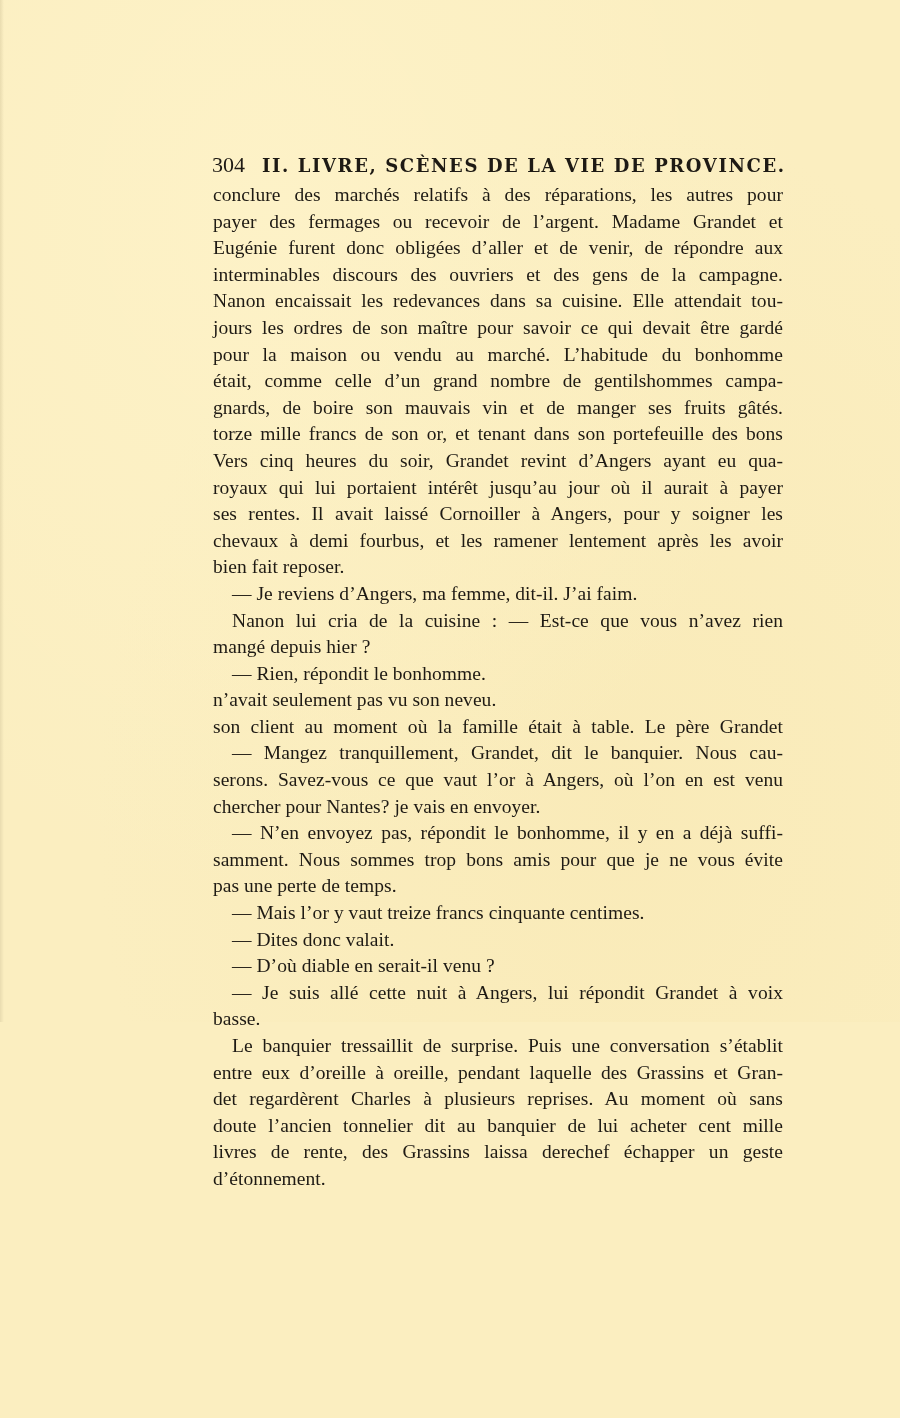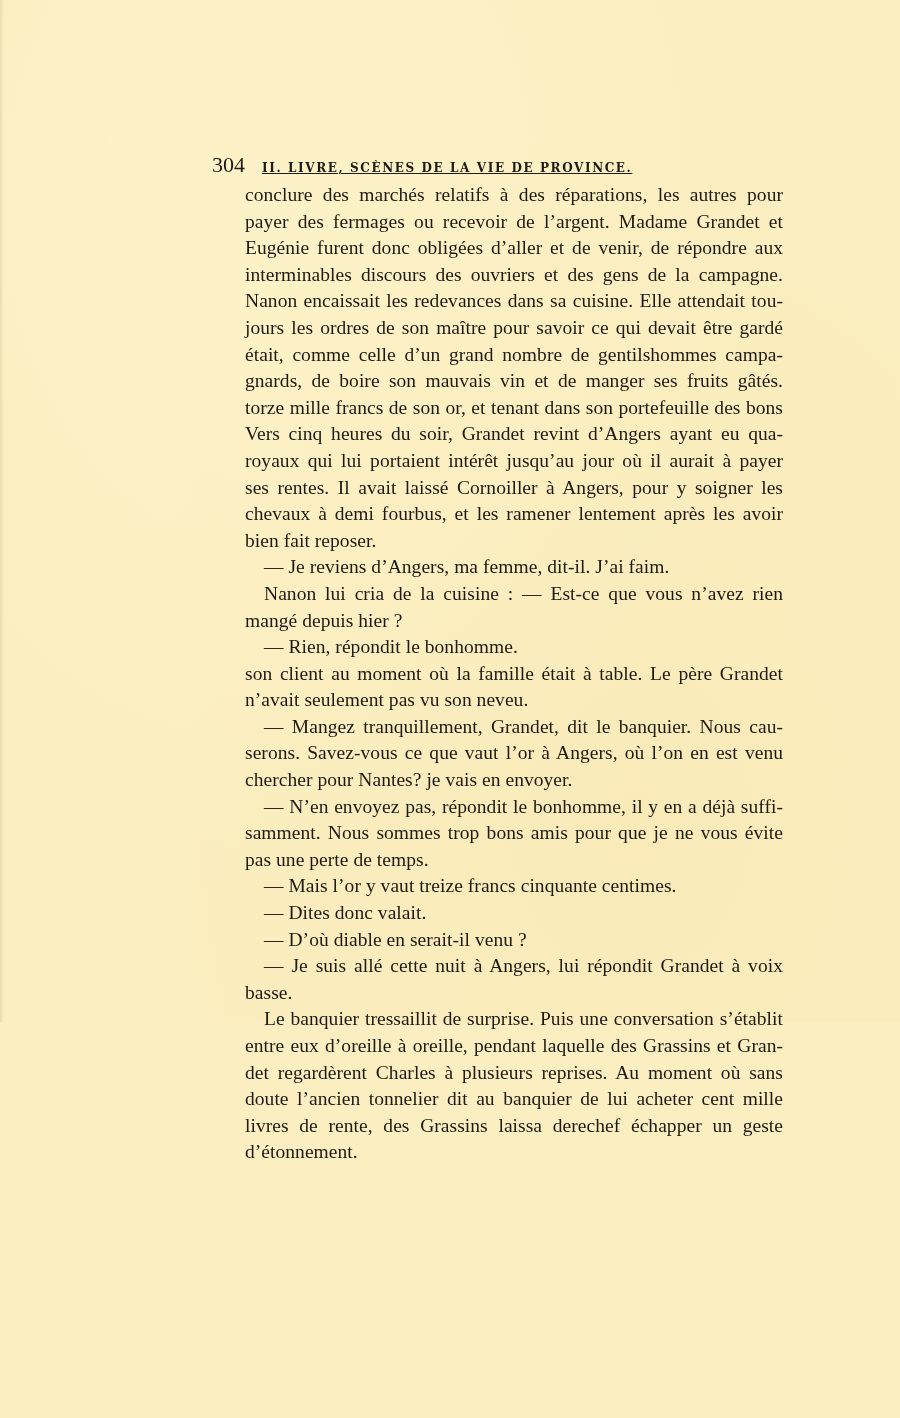--- a/index.html
+++ b/index.html
@@ -40,45 +40,43 @@
       align-items: baseline;
       white-space: nowrap;
     }
     .page-number {
       font-size: 22px;
       letter-spacing: 0px;
       width: 50px;
       font-family: "Liberation Serif", serif;
     }
     .head-title {
-      font-size: 12px;
+      font-size: 18px;
       font-weight: bold;
       letter-spacing: 1.6px;
       font-variant: small-caps;
       font-family: "DejaVu Serif", serif;
-      text-decoration: underline;
     }
     .text-block {
       position: absolute;
       left: 213px;
       top: 182px;
       width: 570px;
       font-size: 19.5px;
       line-height: 26.6px;
       text-align: justify;
       font-family: "Liberation Serif", serif;
       letter-spacing: 0.05px;
     }
     .text-block .line {
       display: block;
       text-align: justify;
       text-align-last: justify;
       white-space: nowrap;
       height: 26.6px;
-      margin-left: 32px;
     }
     .text-block .line.last {
       text-align-last: left;
     }
     .text-block .line.indent {
       padding-left: 19px;
     }
   </style>
 </head>
 <body>
@@ -91,34 +89,35 @@
     <span class="head-title">II. LIVRE, SCÈNES DE LA VIE DE PROVINCE.</span>
   </div>
 
   <div class="text-block" id="text-block">
       <span class="line">conclure des marchés relatifs à des réparations, les autres pour</span>
       <span class="line">payer des fermages ou recevoir de l’argent. Madame Grandet et</span>
       <span class="line">Eugénie furent donc obligées d’aller et de venir, de répondre aux</span>
       <span class="line">interminables discours des ouvriers et des gens de la campagne.</span>
       <span class="line">Nanon encaissait les redevances dans sa cuisine. Elle attendait tou-</span>
       <span class="line">jours les ordres de son maître pour savoir ce qui devait être gardé</span>
+      <span class="line">pour la maison ou vendu au marché. L’habitude du bonhomme</span>
       <span class="line">était, comme celle d’un grand nombre de gentilshommes campa-</span>
       <span class="line">gnards, de boire son mauvais vin et de manger ses fruits gâtés.</span>
       <span class="line">torze mille francs de son or, et tenant dans son portefeuille des bons</span>
       <span class="line">Vers cinq heures du soir, Grandet revint d’Angers ayant eu qua-</span>
       <span class="line">royaux qui lui portaient intérêt jusqu’au jour où il aurait à payer</span>
       <span class="line">ses rentes. Il avait laissé Cornoiller à Angers, pour y soigner les</span>
       <span class="line">chevaux à demi fourbus, et les ramener lentement après les avoir</span>
       <span class="line last">bien fait reposer.</span>
       <span class="line indent last">— Je reviens d’Angers, ma femme, dit-il. J’ai faim.</span>
       <span class="line indent">Nanon lui cria de la cuisine : — Est-ce que vous n’avez rien</span>
       <span class="line last">mangé depuis hier ?</span>
       <span class="line indent last">— Rien, répondit le bonhomme.</span>
+      <span class="line last">n’avait seulement pas vu son neveu.</span>
       <span class="line">son client au moment où la famille était à table. Le père Grandet</span>
-      <span class="line last">n’avait seulement pas vu son neveu.</span>
       <span class="line indent">— Mangez tranquillement, Grandet, dit le banquier. Nous cau-</span>
       <span class="line">serons. Savez-vous ce que vaut l’or à Angers, où l’on en est venu</span>
       <span class="line last">chercher pour Nantes? je vais en envoyer.</span>
       <span class="line indent">— N’en envoyez pas, répondit le bonhomme, il y en a déjà suffi-</span>
       <span class="line">samment. Nous sommes trop bons amis pour que je ne vous évite</span>
       <span class="line last">pas une perte de temps.</span>
       <span class="line indent last">— Mais l’or y vaut treize francs cinquante centimes.</span>
       <span class="line indent last">— Dites donc valait.</span>
       <span class="line indent last">— D’où diable en serait-il venu ?</span>
       <span class="line indent">— Je suis allé cette nuit à Angers, lui répondit Grandet à voix</span>

